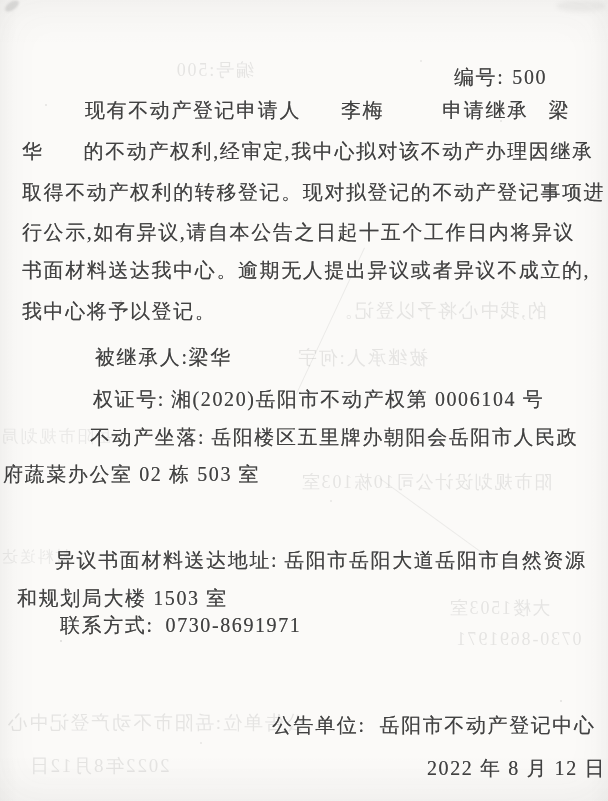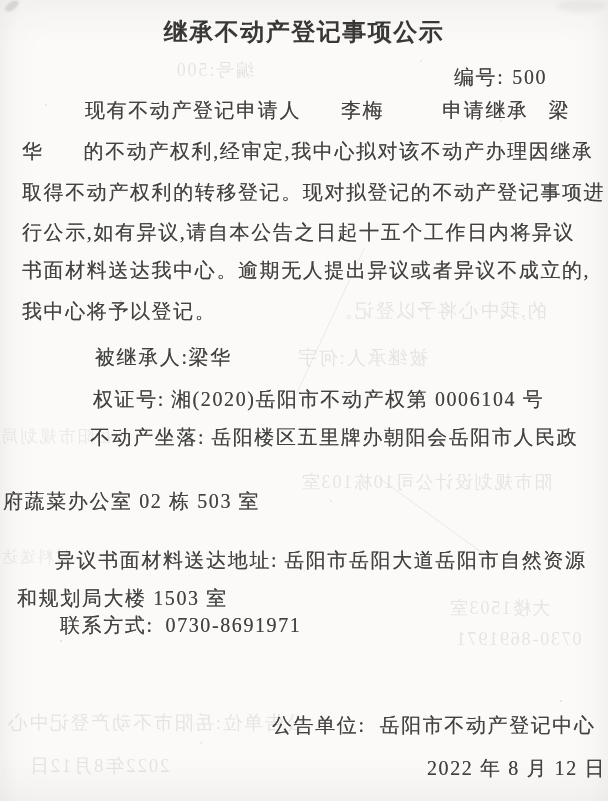--- a/index.html
+++ b/index.html
@@ -42,21 +42,21 @@
   .l5{top:257px;}
   .l6{top:298px;}
   .seg-intro{margin-left:63px;}
   .seg-name{margin-left:40px;}
   .seg-apply{margin-left:58px;}
   .seg-dec1{margin-left:20px;}
   .seg-l2rest{margin-left:40px;}
   .f-decedent{top:344px;left:95px;}
   .f-cert{top:386px;left:93px;}
   .f-loc1{top:424px;left:90px;}
-  .f-loc2{top:461px;left:3px;margin-top:27px;}
+  .f-loc2{top:461px;left:3px;}
   .f-obj1{top:547px;left:55px;}
   .f-obj2{top:585px;left:17px;}
   .f-contact{top:612px;left:60px;}
   .f-contact .val{margin-left:12px;}
   .f-issuer{top:712px;left:272px;}
   .f-issuer .val{margin-left:14px;}
   .f-date{top:755px;left:421px;margin-left:6px;}
   .val{margin-left:6px;}
 
   
@@ -111,21 +111,20 @@
   <div class="ghost g7">公告单位:岳阳市不动产登记中心</div>
   <div class="ghost g8">2022年8月12日</div>
   <div class="ghost g9">材料送达</div>
 
   <div class="crease crease1"></div>
   <div class="crease crease2"></div>
   <div class="specks"></div>
   <div class="smudge smudge-tl"></div>
   <div class="smudge smudge-tr"></div>
 
-  <h1 class="title">继承不动产登记事项公示</h1>
 
   <div class="line doc-no">
     <span>编号:</span><span class="val">500</span>
   </div>
 
   <div class="line bl l1">
     <span class="seg-intro">现有不动产登记申请人</span><span class="seg-name">李梅</span><span class="seg-apply">申请继承</span><span class="seg-dec1">梁</span>
   </div>
   <div class="line bl l2">
     <span>华</span><span class="seg-l2rest">的不动产权利,经审定,我中心拟对该不动产办理因继承</span>

